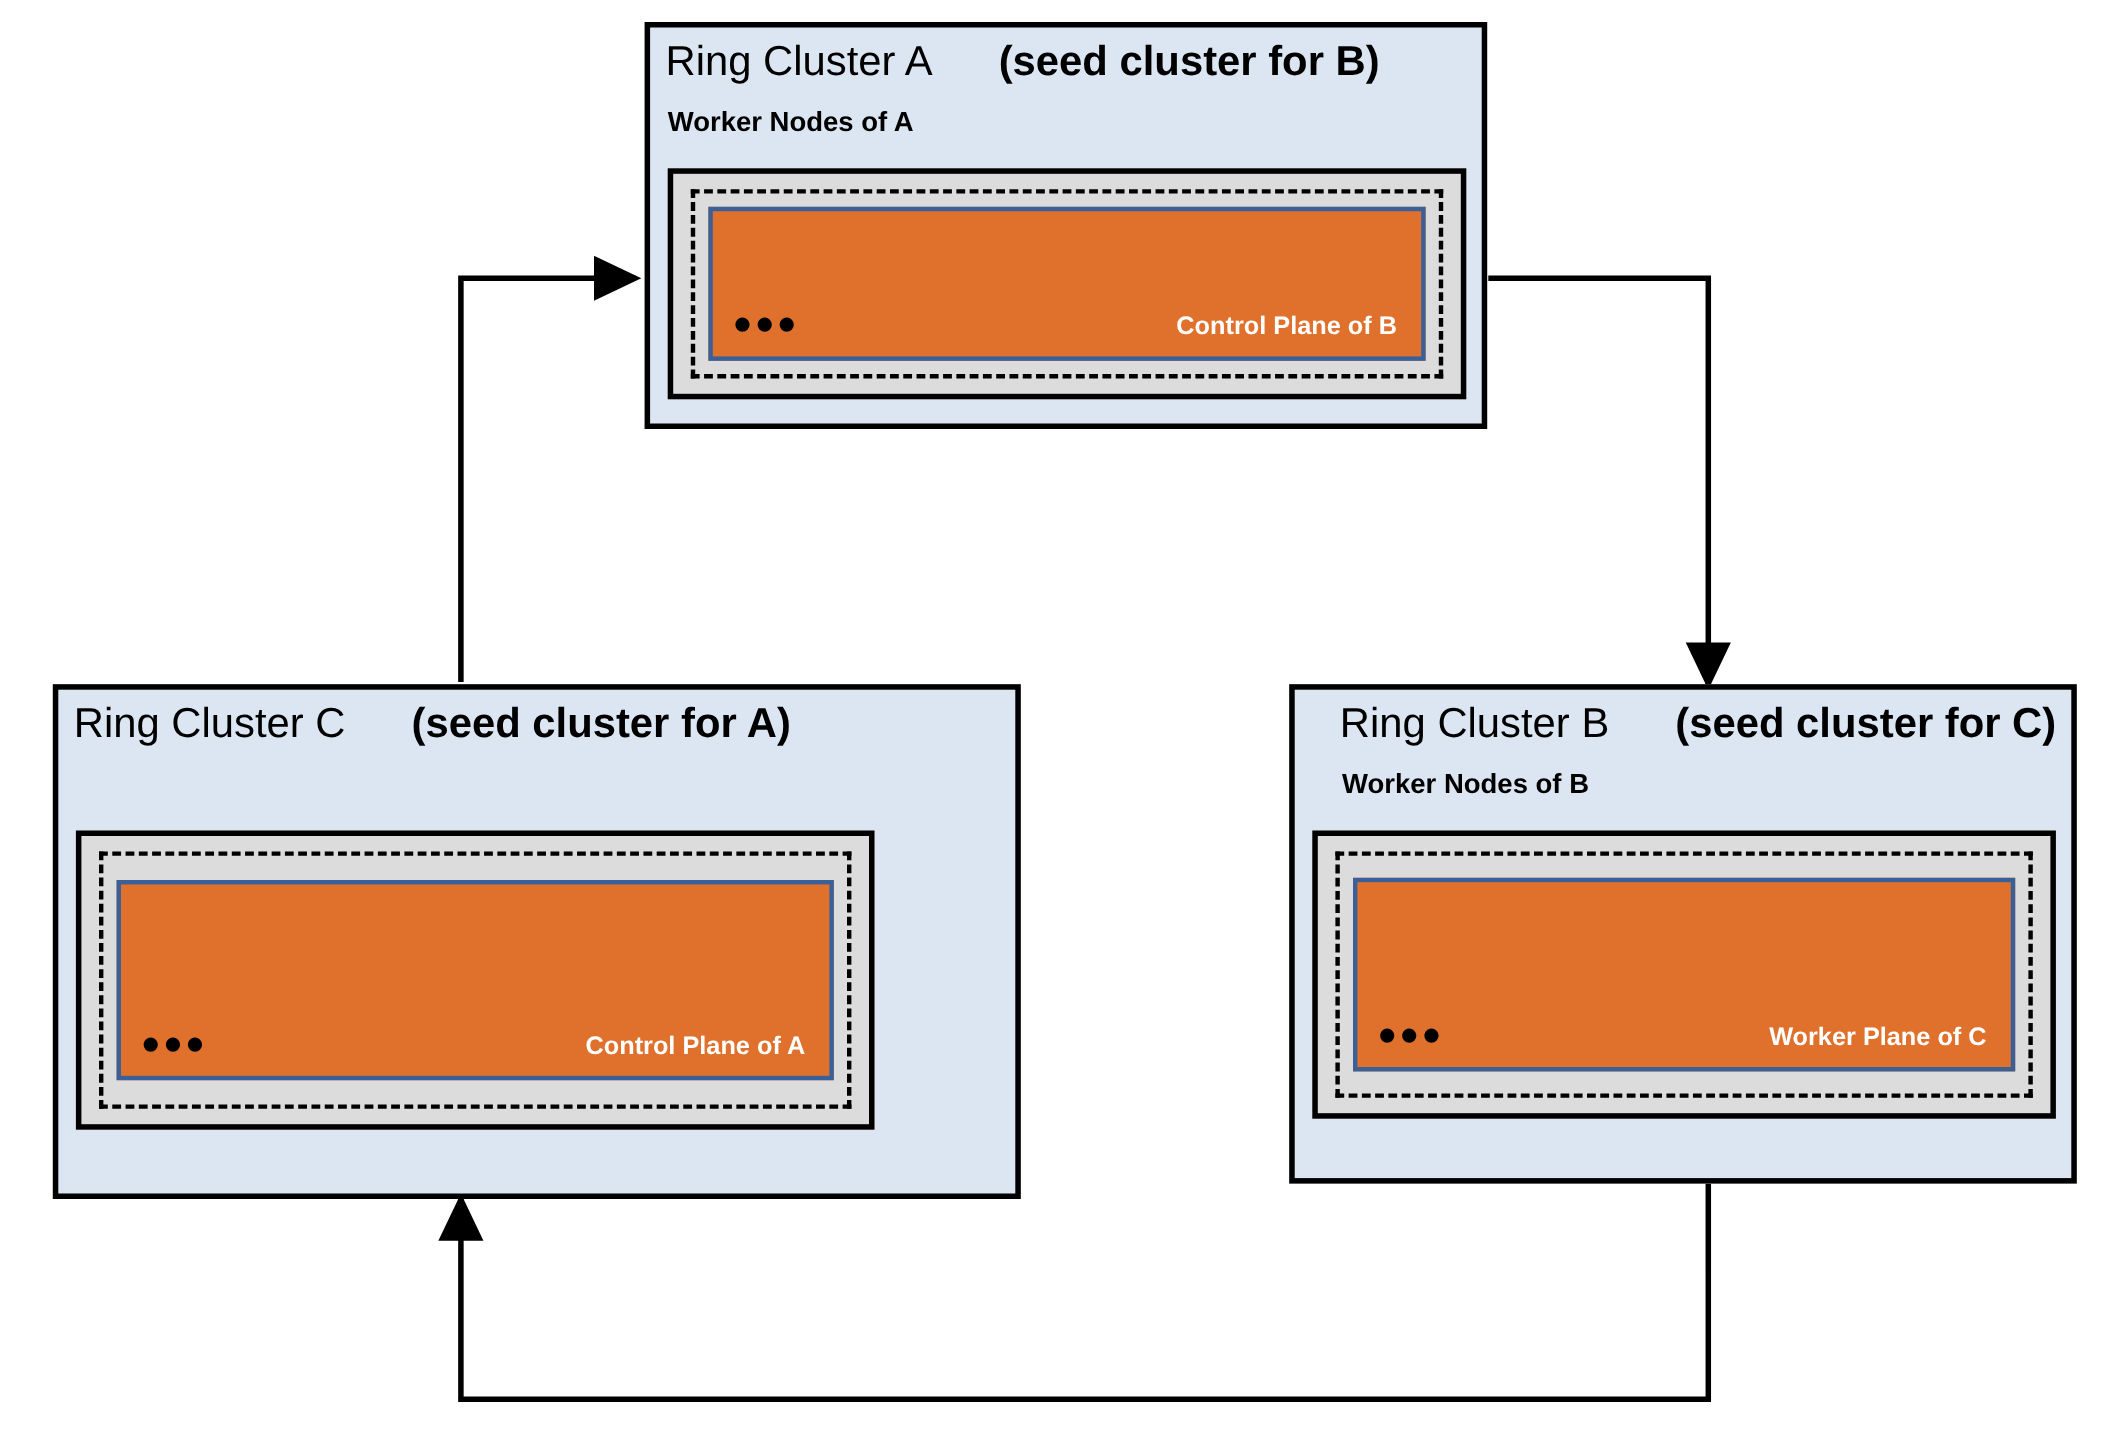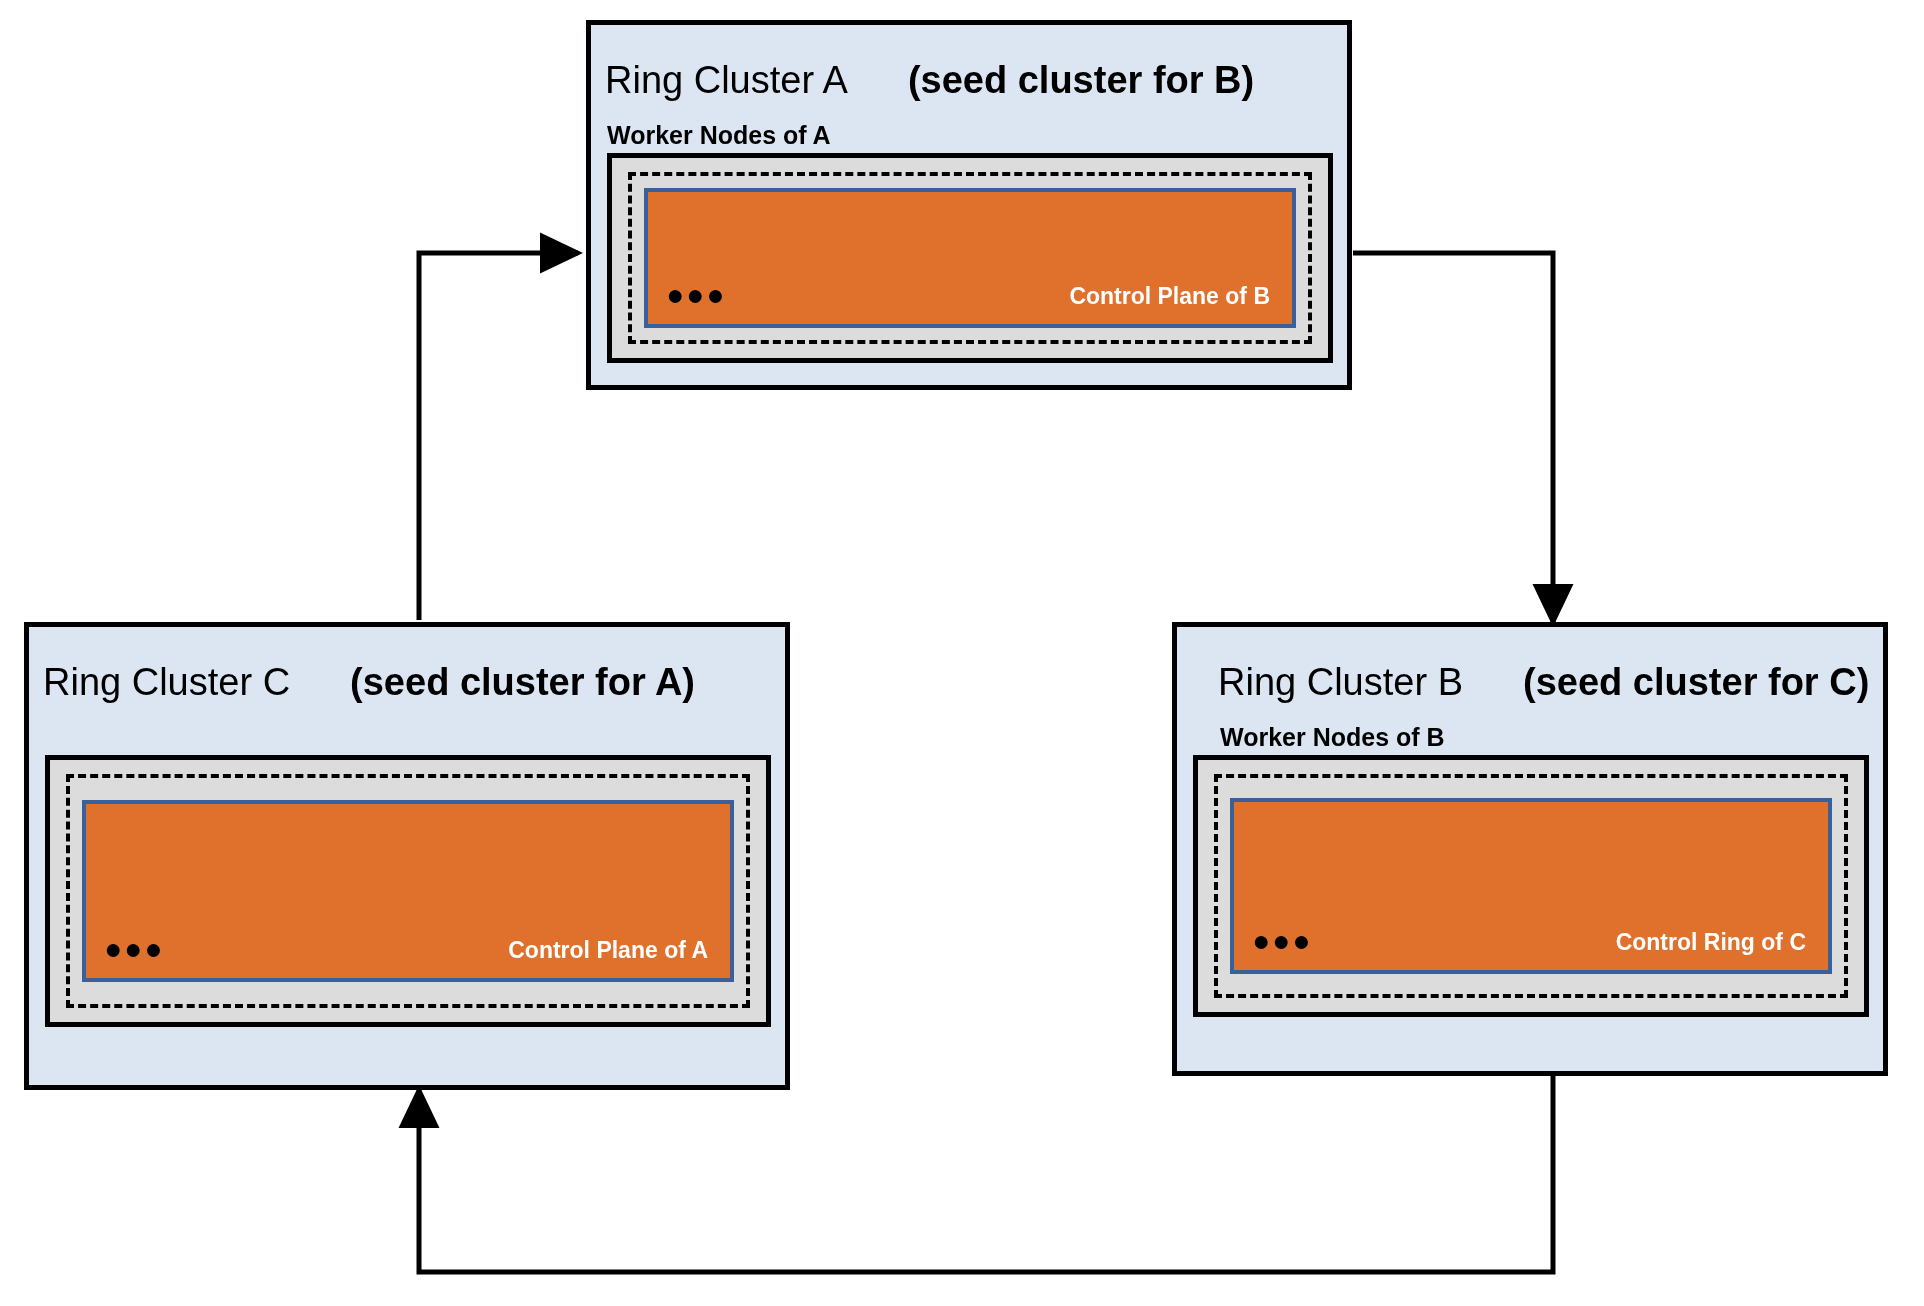--- a/index.html
+++ b/index.html
@@ -20,21 +20,20 @@
     background:#dce6f2;
     border:5px solid #000000;
     box-sizing:border-box;
   }
   .cluster-title{
     display:flex;
     align-items:baseline;
     padding:10px 0 0 14px;
     white-space:nowrap;
     color:#000;
-    margin-top:24px;
   }
   .cluster-title .c-name{
     font-size:38px;
     line-height:1.15;
     font-weight:400;
   }
   .cluster-title .c-seed{
     font-size:38px;
     line-height:1.15;
     font-weight:700;
@@ -115,21 +114,21 @@
 
     <div class="worker-box" style="left:16px;top:128px;width:726px;height:210px;">
       <div class="dashed-box"></div>
       <div class="cp-box" style="left:32px;top:30px;right:32px;bottom:30px;">
         <span class="cp-dots">●●●</span>
         <span class="cp-label">Control Plane of B</span>
       </div>
     </div>
   </div>
 
-  <div class="cluster" style="left:24px;top:622px;width:766px;height:468px;">
+  <div class="cluster" style="left:48px;top:622px;width:880px;height:468px;">
     <div class="cluster-title">
       <span class="c-name">Ring Cluster C</span>
       <span class="c-seed">(seed cluster for A)</span>
     </div>
 
     <div class="worker-box" style="left:16px;top:128px;width:726px;height:272px;">
       <div class="dashed-box"></div>
       <div class="cp-box" style="left:32px;top:40px;right:32px;bottom:40px;">
         <span class="cp-dots">●●●</span>
         <span class="cp-label">Control Plane of A</span>
@@ -141,18 +140,18 @@
     <div class="cluster-title">
       <span class="c-name">Ring Cluster B</span>
       <span class="c-seed">(seed cluster for C)</span>
     </div>
     <div class="worker-label">Worker Nodes of B</div>
 
     <div class="worker-box" style="left:16px;top:128px;width:676px;height:262px;">
       <div class="dashed-box"></div>
       <div class="cp-box" style="left:32px;top:38px;right:32px;bottom:38px;">
         <span class="cp-dots">●●●</span>
-        <span class="cp-label">Control Ring of C</span>
+        <span class="cp-label">Worker Plane of C</span>
       </div>
     </div>
   </div>
 
 </div>
 
 </body></html>

